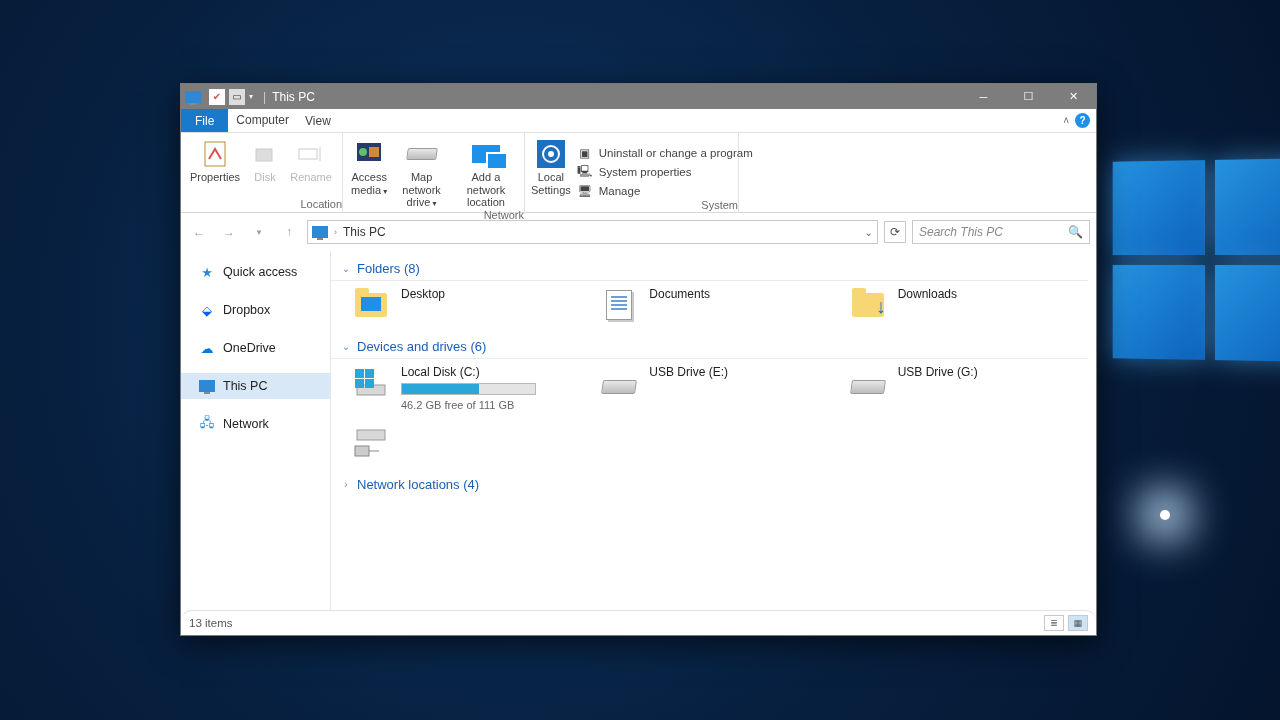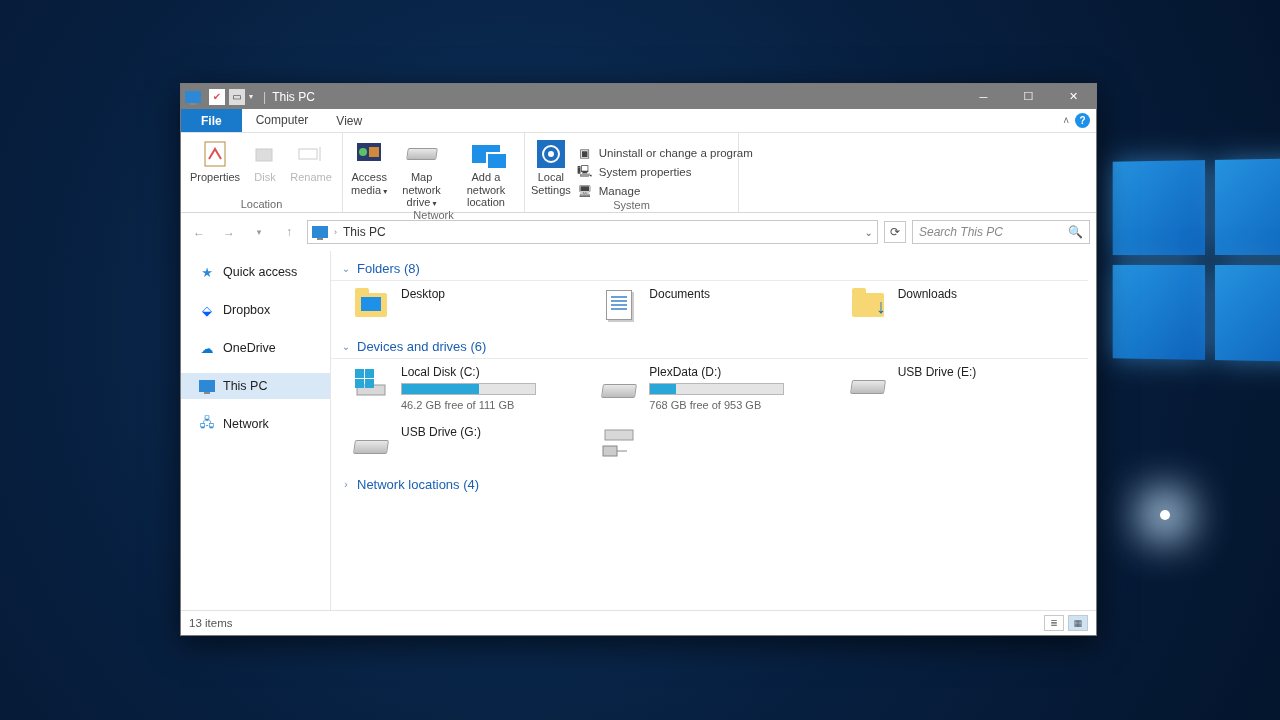--- a/index.html
+++ b/index.html
@@ -34,31 +34,31 @@
   .titlebar .sys { height:100%; display:flex; align-items:center; padding:0 4px; gap:6px; }
   .titlebar .qat { display:flex; align-items:center; gap:4px; padding:0 4px; }
   .qat-ico { width:16px; height:16px; display:flex; align-items:center; justify-content:center; color:#333; background:#fff; font-size:10px; }
   .qat-drop { width:10px; color:#eee; font-size:8px; }
   .titlebar .title { padding-left:6px; }
   .titlebar .spacer { flex:1; }
   .winbtn { width:45px; height:25px; display:flex; align-items:center; justify-content:center; color:#fff; font-size:11px; }
 
   
   .ribbon-tabs { height:24px; background:#fff; border-bottom:1px solid #e1e1e1; display:flex; align-items:stretch; font-size:12px; }
-  .file-tab { background:#1979ca; color:#fff; padding:0 20px; display:flex; align-items:center;font-weight:bold; }
-  .rtab { padding:0 14px; display:flex; align-items:center; color:#444; }
+  .file-tab { background:#1979ca; color:#fff; padding:0 14px; display:flex; align-items:center; }
+  .rtab { padding:0 8px; display:flex; align-items:center; color:#444; }
   .rtab.active { border-bottom:2px solid transparent; }
   .ribbon-right { margin-left:auto; display:flex; align-items:center; gap:6px; padding-right:6px; color:#666; }
   .help-ico { width:15px;height:15px; background:#1e90e8; color:#fff; border-radius:50%; font-size:10px; display:flex;align-items:center;justify-content:center; font-weight:bold;}
 
   
   .ribbon { height:80px; background:#fff; border-bottom:1px solid #d8d8d8; display:flex; font-size:11px; color:#444; }
   .rgroup { border-right:1px solid #e3e3e3; display:flex; flex-direction:column; }
   .rgroup .items { flex:1; display:flex; align-items:flex-start; padding:4px 6px 0 6px; gap:2px;}
-  .rgroup .label { text-align:center; font-size:11px; color:#6a6a6a; padding-bottom:2px;}
+  .rgroup .label { text-align:right; font-size:11px; color:#6a6a6a; padding-bottom:2px;}
   .rbtn { width:56px; text-align:center; line-height:1.15; padding-top:2px;}
   .rbtn.big { width:70px; }
   .rbtn .ic { height:30px; display:flex; align-items:center; justify-content:center; margin-bottom:2px;}
   .rbtn.disabled { color:#b8b8b8; }
   .rlist { display:flex; flex-direction:column; gap:3px; padding:8px 8px 0 4px; font-size:11.5px; white-space:nowrap;}
   .rlist .row { display:flex; align-items:center; gap:6px; }
   .rlist .row .ico { width:16px; height:16px; display:flex; align-items:center; justify-content:center; }
 
   
   .navbar { height:30px; margin:4px 6px; display:flex; align-items:center; gap:6px; font-size:12px; }
@@ -84,21 +84,21 @@
   .group-hdr .chev { font-size:10px; color:#6a8fc7; width:10px; text-align:center;}
   .grid { display:grid; grid-template-columns: repeat(3, 1fr); padding:6px 0 10px 20px; row-gap:14px;}
   .folder, .drive { display:flex; align-items:flex-start; gap:10px; font-size:12px; color:#222; }
   .folder .fic, .drive .dic { width:40px; height:36px; display:flex; align-items:center; justify-content:center; }
   .drive .info { display:flex; flex-direction:column; gap:4px; min-width:150px;}
   .bar { width:135px; height:12px; border:1px solid #b8b8b8; background:#e4e4e4; position:relative; }
   .bar .fill { position:absolute; left:0; top:0; bottom:0; background:#29a7d9; }
   .drive .sub { font-size:11px; color:#666; }
 
   
-  .status { height:22px; border-top:1px solid #e2e2e2; display:flex; align-items:center; font-size:11.5px; color:#555; padding:12px 8px;}
+  .status { height:22px; border-top:1px solid #e2e2e2; display:flex; align-items:center; font-size:11.5px; color:#555; padding:12px 8px;border-radius:11px;}
   .status .right { margin-left:auto; display:flex; gap:4px; }
   .viewbtn { width:20px; height:16px; border:1px solid #c8c8c8; display:flex; align-items:center; justify-content:center; font-size:9px; color:#555;}
 
   
   .ico-monitor { width:16px; height:12px; background:#2d89d6; border:1px solid #2d89d6; position:relative;}
   .ico-monitor::after{content:"";position:absolute;left:4px;right:4px;bottom:-3px;height:2px;background:#888;}
   .ico-folder { width:32px; height:24px; background:#f7d774; border-radius:2px; position:relative;}
   .ico-folder::before{content:"";position:absolute;top:-5px;left:0;width:14px;height:6px;background:#f7d774;border-radius:2px 2px 0 0;}
   .ico-folder.blue::after{content:"";position:absolute;left:6px;top:4px;width:20px;height:14px;background:#1e90e8;}
   .ico-doc { width:26px; height:30px; background:#fff; border:1px solid #999; position:relative; box-shadow:2px 2px 0 #ccc;}
@@ -340,32 +340,20 @@
           <div class="info">
             <span>Local Disk (C:)</span>
             <div class="bar">
                 <div class="fill" style="width:58%"></div>
               </div>
             <span class="sub">46.2 GB free of 111 GB</span>
           </div>
         </div>
         <div class="drive">
           <div class="dic">
-              <span class="ico-hdd" style="width:34px;height:14px;margin-top:16px"></span>
-            </div>
-          <div class="info">
-            <span>PlexData (D:)</span>
-            <div class="bar">
-                <div class="fill" style="width:19%"></div>
-              </div>
-            <span class="sub">768 GB free of 953 GB</span>
-          </div>
-        </div>
-        <div class="drive">
-          <div class="dic">
               <span class="ico-hdd" style="width:34px;height:14px;margin-top:8px"></span>
             </div>
           <div class="info">
               <span>USB Drive (E:)</span>
             </div>
         </div>
         <div class="drive">
           <div class="dic">
               <span class="ico-hdd" style="width:34px;height:14px;margin-top:8px"></span>
             </div>

